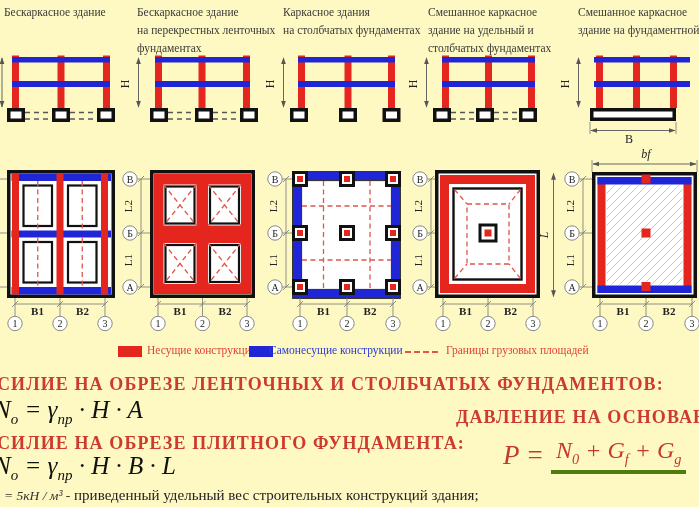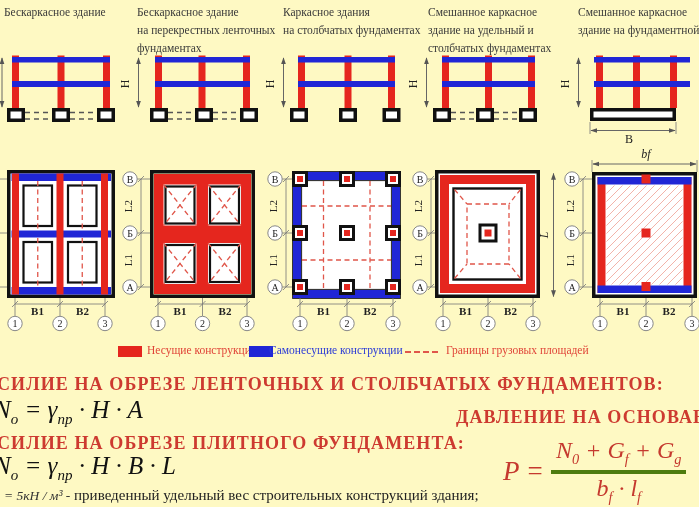--- a/index.html
+++ b/index.html
@@ -422,21 +422,20 @@
   <div class="abs rtitle" style="left:-3px;top:433px;">СИЛИЕ НА ОБРЕЗЕ ПЛИТНОГО ФУНДАМЕНТА:</div>
 
   <div class="abs nform" style="left:-6px;top:452px;">
     <span>N</span><sub>o</sub><span> = </span><span>γ</span><sub>пр</sub><span> · H · B · L</span>
   </div>
 
   <div class="abs pform" style="left:503px;top:437px;">
     <span class="plhs">P =</span>
     <span class="frac">
       <span class="num" style="display:block;"><span>N</span><sub>0</sub><span> + G</span><sub>f</sub><span> + G</span><sub>g</sub></span>
-      <span class="den" style="display:block;"><span>b</span><sub>f</sub><span> · </span><span>l</span><sub>f</sub></span>
     </span>
   </div>
 
   <div class="abs note" style="left:4px;top:487px;">
     <span class="nmath">= 5кН / м³ -</span>
     <span>приведенный удельный вес строительных конструкций здания;</span>
   </div>
 
 </div>
 

